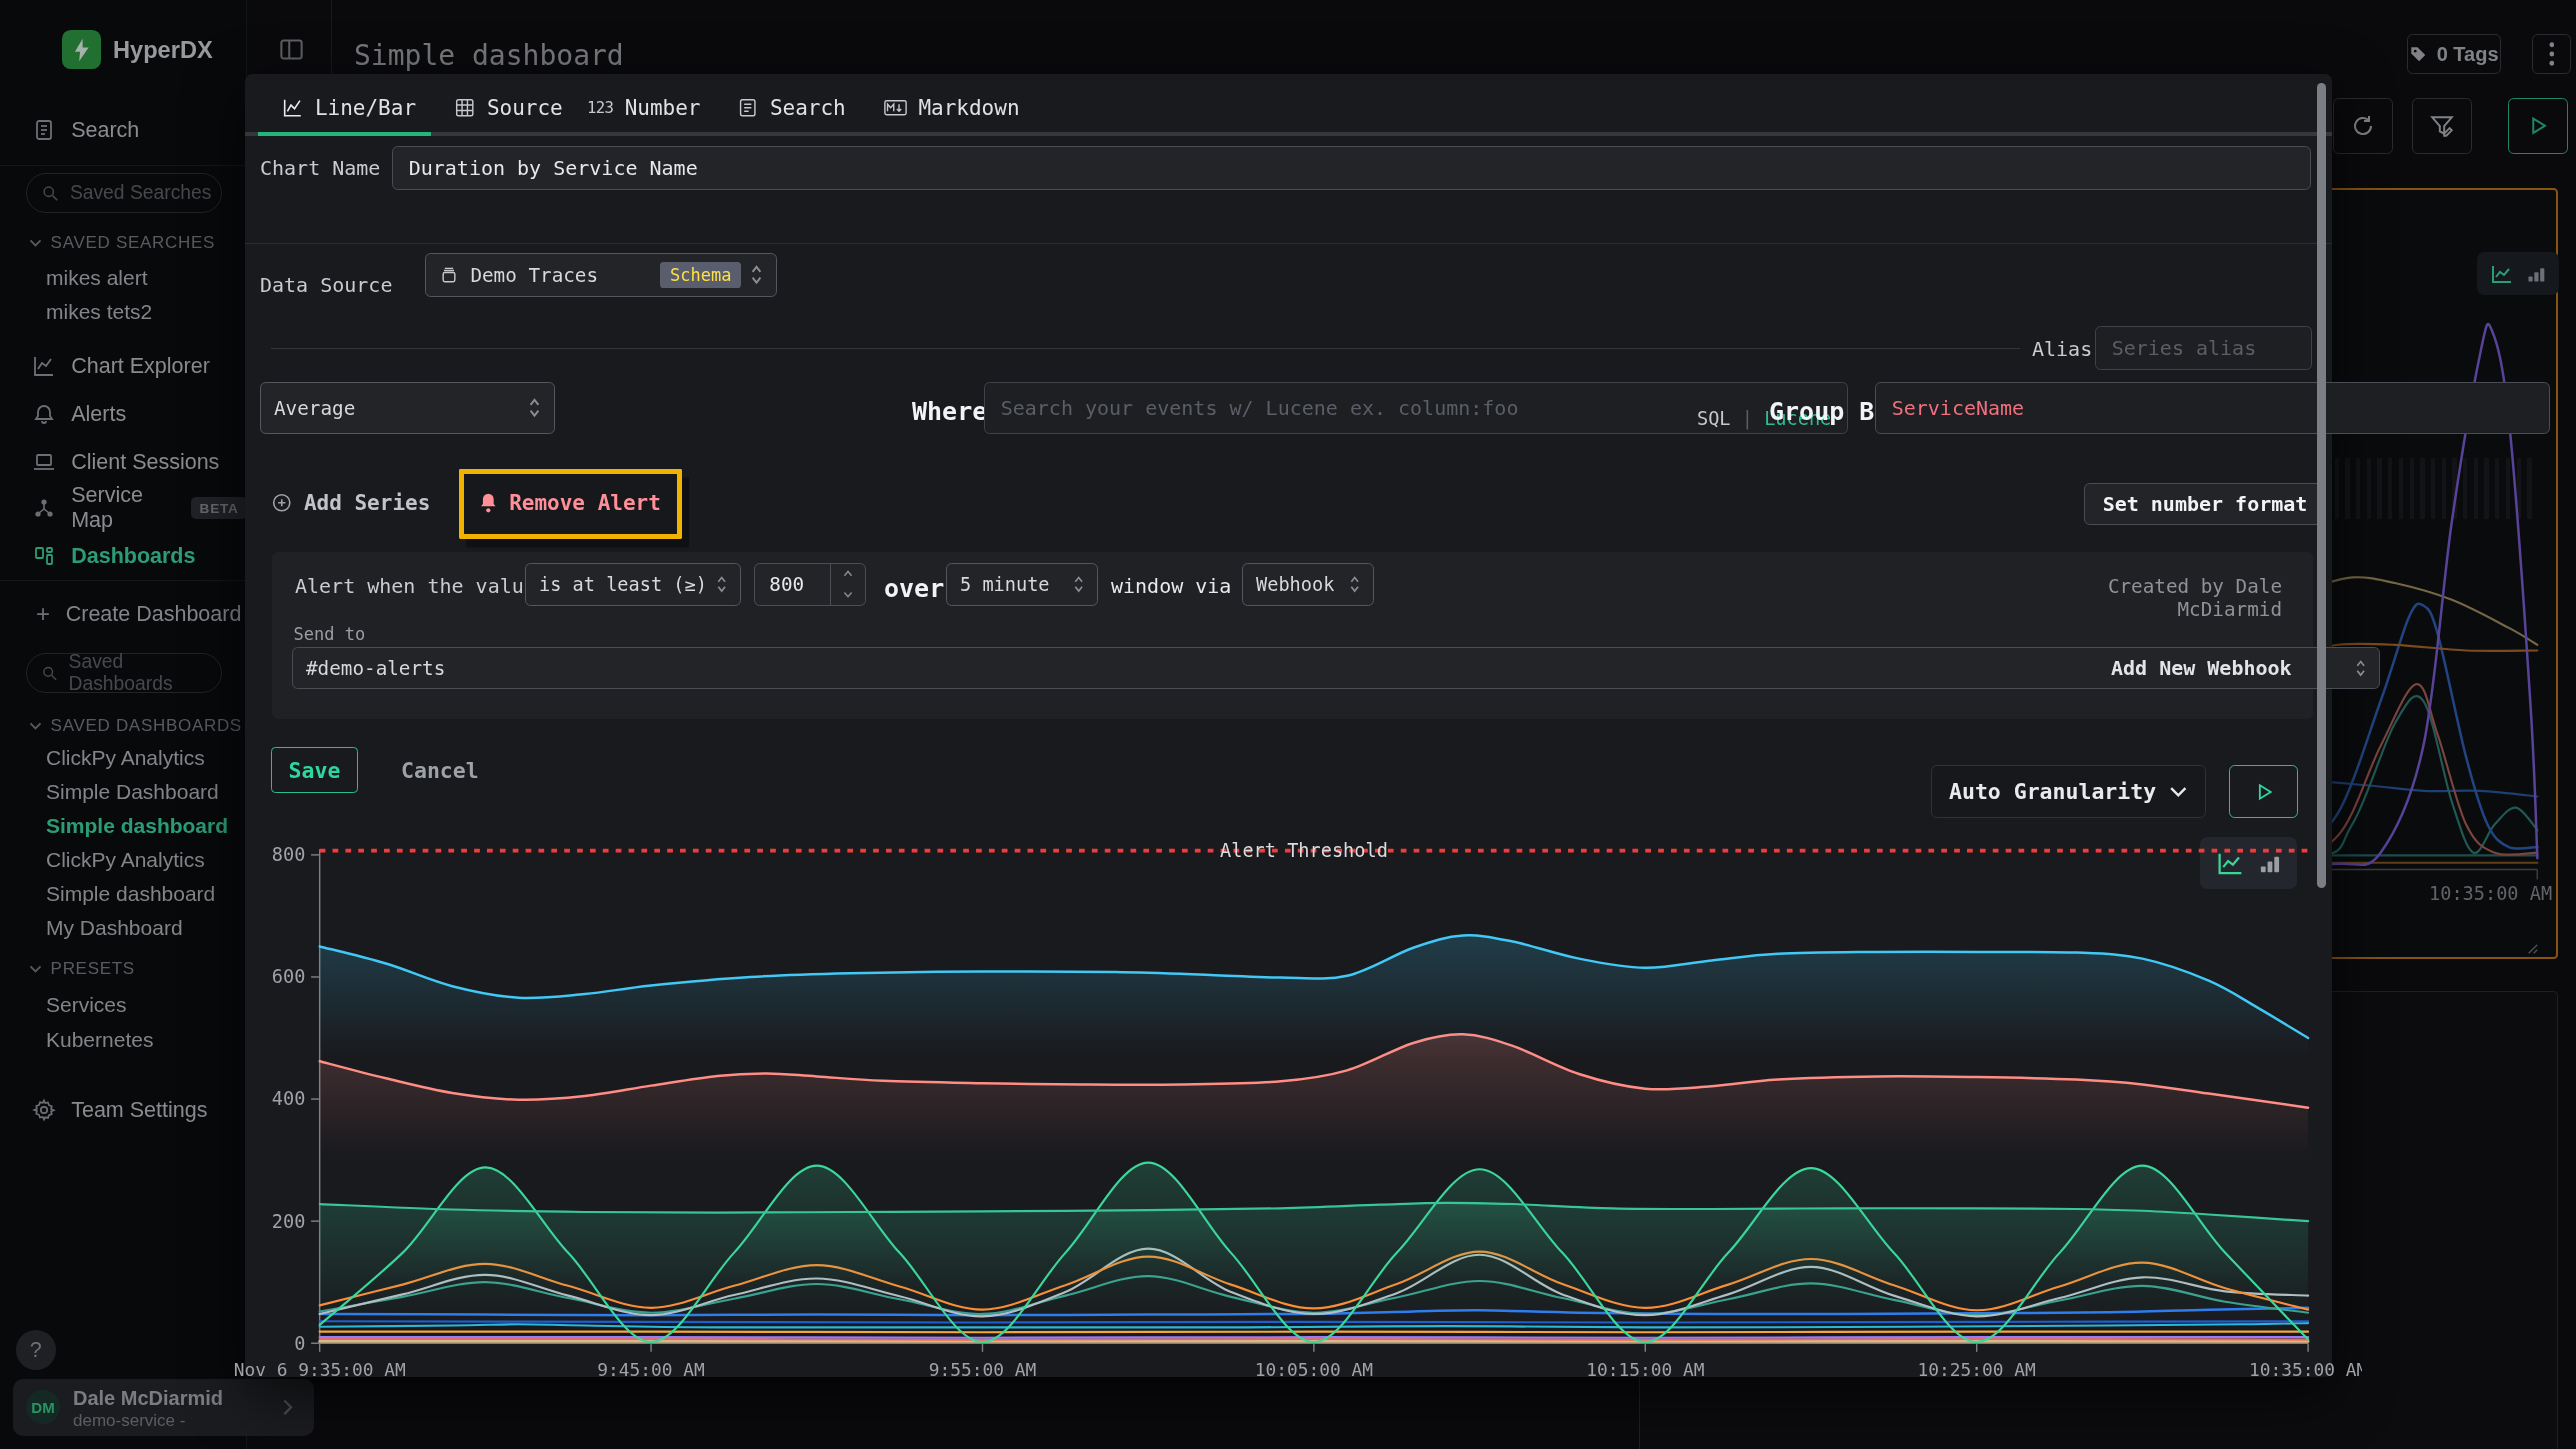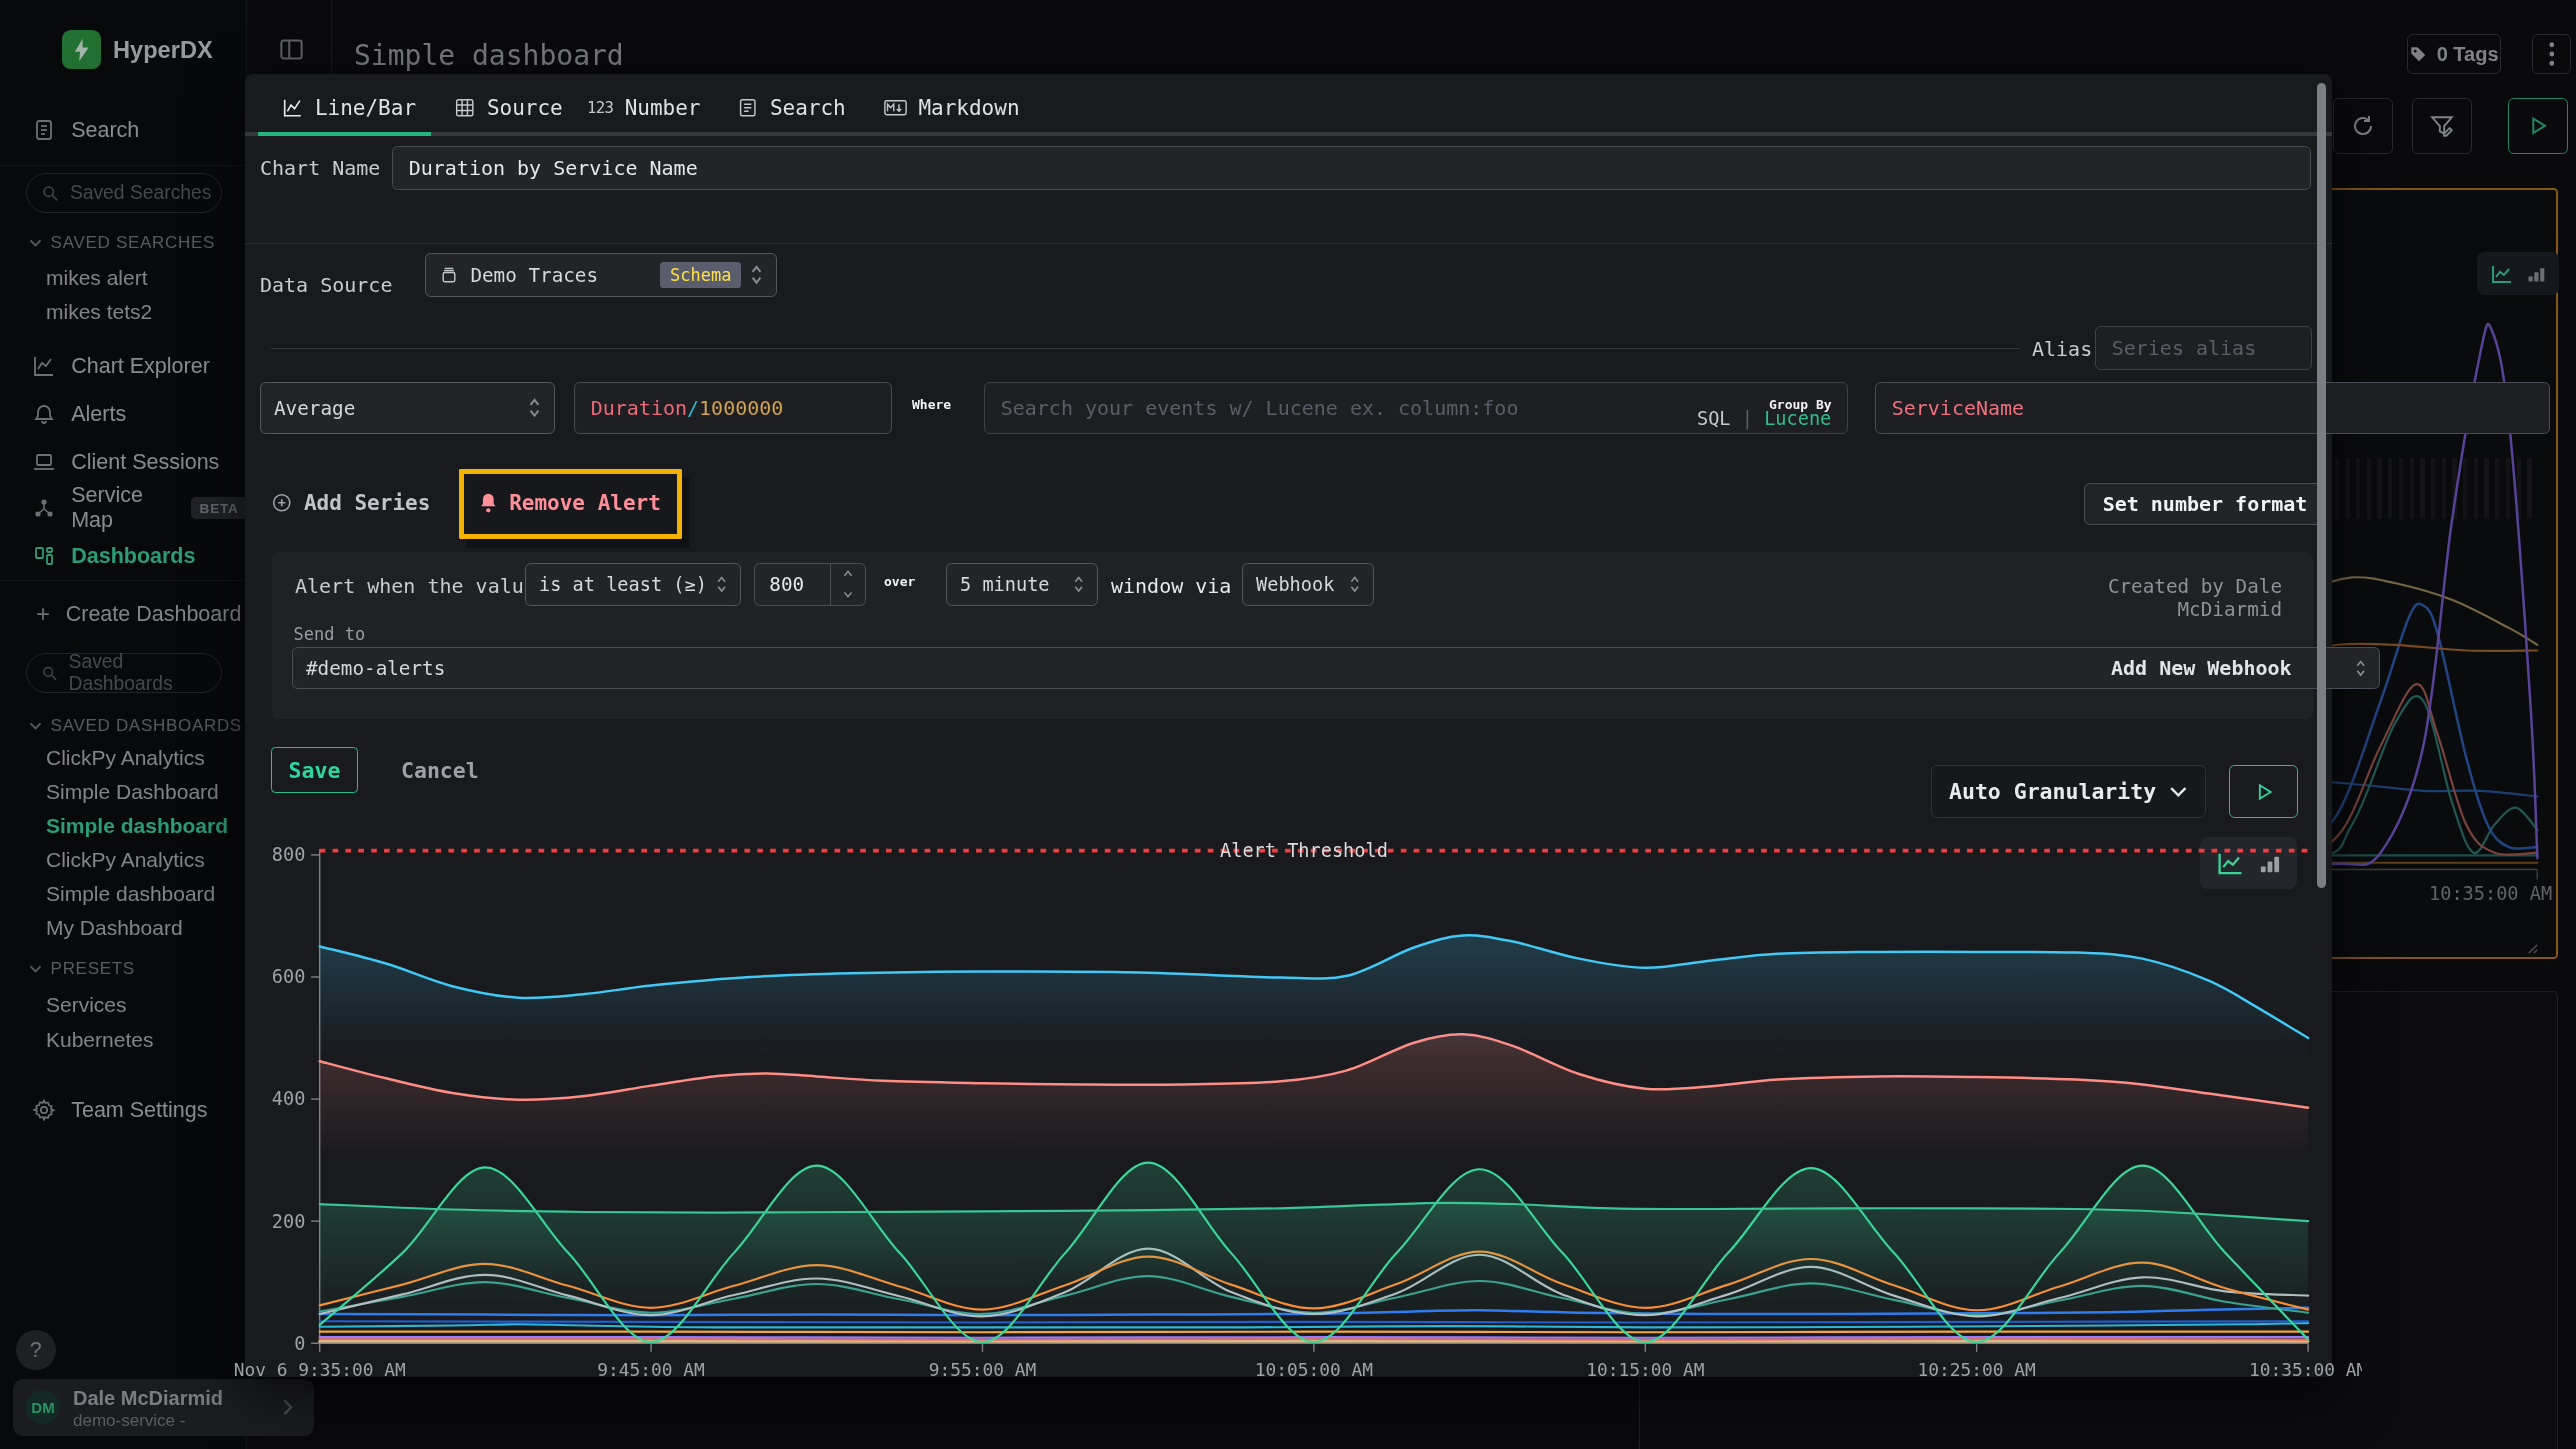--- a/index.html
+++ b/index.html
@@ -18,21 +18,21 @@
   .pill svg{margin:0 10px 0 14.3px;}
   .greenA{color:#3edfa5 !important;font-weight:bold;}
   #mainbg{left:247px;top:0;width:2329px;height:1450px;background:#0d0e10;}
   .hbtn{position:absolute;border:1.4px solid #3a3d42;border-radius:5.7px;background:transparent;display:flex;align-items:center;justify-content:center;color:#b6b9be;}
   
   #modal{left:245px;top:74px;width:2087px;height:1303px;background:#191a1e;border-radius:7.2px;box-shadow:0 17px 57px rgba(0,0,0,.65);z-index:10;}
   .tab{display:flex;align-items:center;gap:11.4px;color:#dfe1e5;font-size:21px;font-family:"DejaVu Sans Mono",monospace;}
   .inp{background:#222428;border:1.4px solid #4a4d54;border-radius:5.7px;color:#e6e8eb;font-size:20px;font-family:"DejaVu Sans Mono",monospace;display:flex;align-items:center;padding:0 15.7px;}
   .sel{background:#222428;border:1.4px solid #54575e;border-radius:5.7px;color:#d6d8db;font-size:19.3px;font-family:"DejaVu Sans Mono",monospace;display:flex;align-items:center;padding:0 13px;justify-content:space-between;}
   .lbl{color:#c9cbd0;font-size:20px;font-family:"DejaVu Sans Mono",monospace;}
-  .wlbl{color:#f2f3f5;font-weight:bold;font-size:13px;font-family:"DejaVu Sans Mono",monospace;}
+  .wlbl{color:#f2f3f5;font-weight:bold;font-size:25px;font-family:"DejaVu Sans Mono",monospace;}
   input{outline:none;}
   input::placeholder{color:#5b5e66;}
   .chev{flex:0 0 auto;}
   #alert-panel{background:#1f2125;border-radius:5.7px;}
   .ghost-btn{border:1.4px solid #4a4d54;border-radius:5.7px;background:#222428;color:#f2f3f5;font-weight:bold;font-size:20px;font-family:"DejaVu Sans Mono",monospace;display:flex;align-items:center;justify-content:center;}
   #dim{left:0;top:0;width:2576px;height:1450px;background:rgba(3,4,6,.30);z-index:5;}
   #annot{border:5px solid #f2b300;box-shadow:7.2px 8.6px 0 rgba(0,0,0,.38);z-index:12;border-radius:1.4px;}
   text{font-family:"DejaVu Sans Mono",monospace;}
 </style>
 </head>
@@ -319,25 +319,20 @@
   <div class="a lbl" style="left:1787px;top:263px;color:#c9cbd0;">Alias</div>
   <div class="a inp" style="left:1850px;top:252px;width:217px;height:44px;background:#1d1f23;border-color:#3f4248;">
     <span style="color:#5b5e66;">Series alias</span>
   </div>
 
   <div class="a sel" style="left:15px;top:308px;width:295px;height:52px;">
     <span>Average</span>
     <svg class="chev" width="13" height="21.5" viewBox="0 0 12 22">
         <path d="M2 8l4-5 4 5M2 14l4 5 4-5" stroke="#8a8d93" stroke-width="2" fill="none"></path>
       </svg>
-  </div>
-  <div class="a inp mono" style="left:329px;top:308px;width:318px;height:52px;background:#1d1f23;border-color:#4a4d54;">
-    <span style="color:#ef6a77;">Duration</span>
-      <span style="color:#2bb8cf;">/</span>
-      <span style="color:#d2a352;">1000000</span>
   </div>
   <div class="a wlbl" style="left:667px;top:323px;">Where</div>
   <div class="a inp" style="left:739px;top:308px;width:864px;height:52px;background:#1d1f23;border-color:#3f4248;justify-content:space-between;">
     <span style="color:#5b5e66;">Search your events w/ Lucene ex. column:foo</span>
     <span class="mono" style="font-size:18.6px;white-space:nowrap;margin-top:20px;"><span style="color:#c6c8cc;">SQL</span> <span style="color:#5a5d63;">|</span> <span style="color:#2fbf8c;">Lucene</span></span>
   </div>
   <div class="a wlbl" style="left:1524px;top:323px;">Group By</div>
   <div class="a inp" style="left:1630px;top:308px;width:675px;height:52px;background:#1d1f23;border-color:#4a4d54;">
     <span style="color:#f0707e;">ServiceName</span>
   </div>

